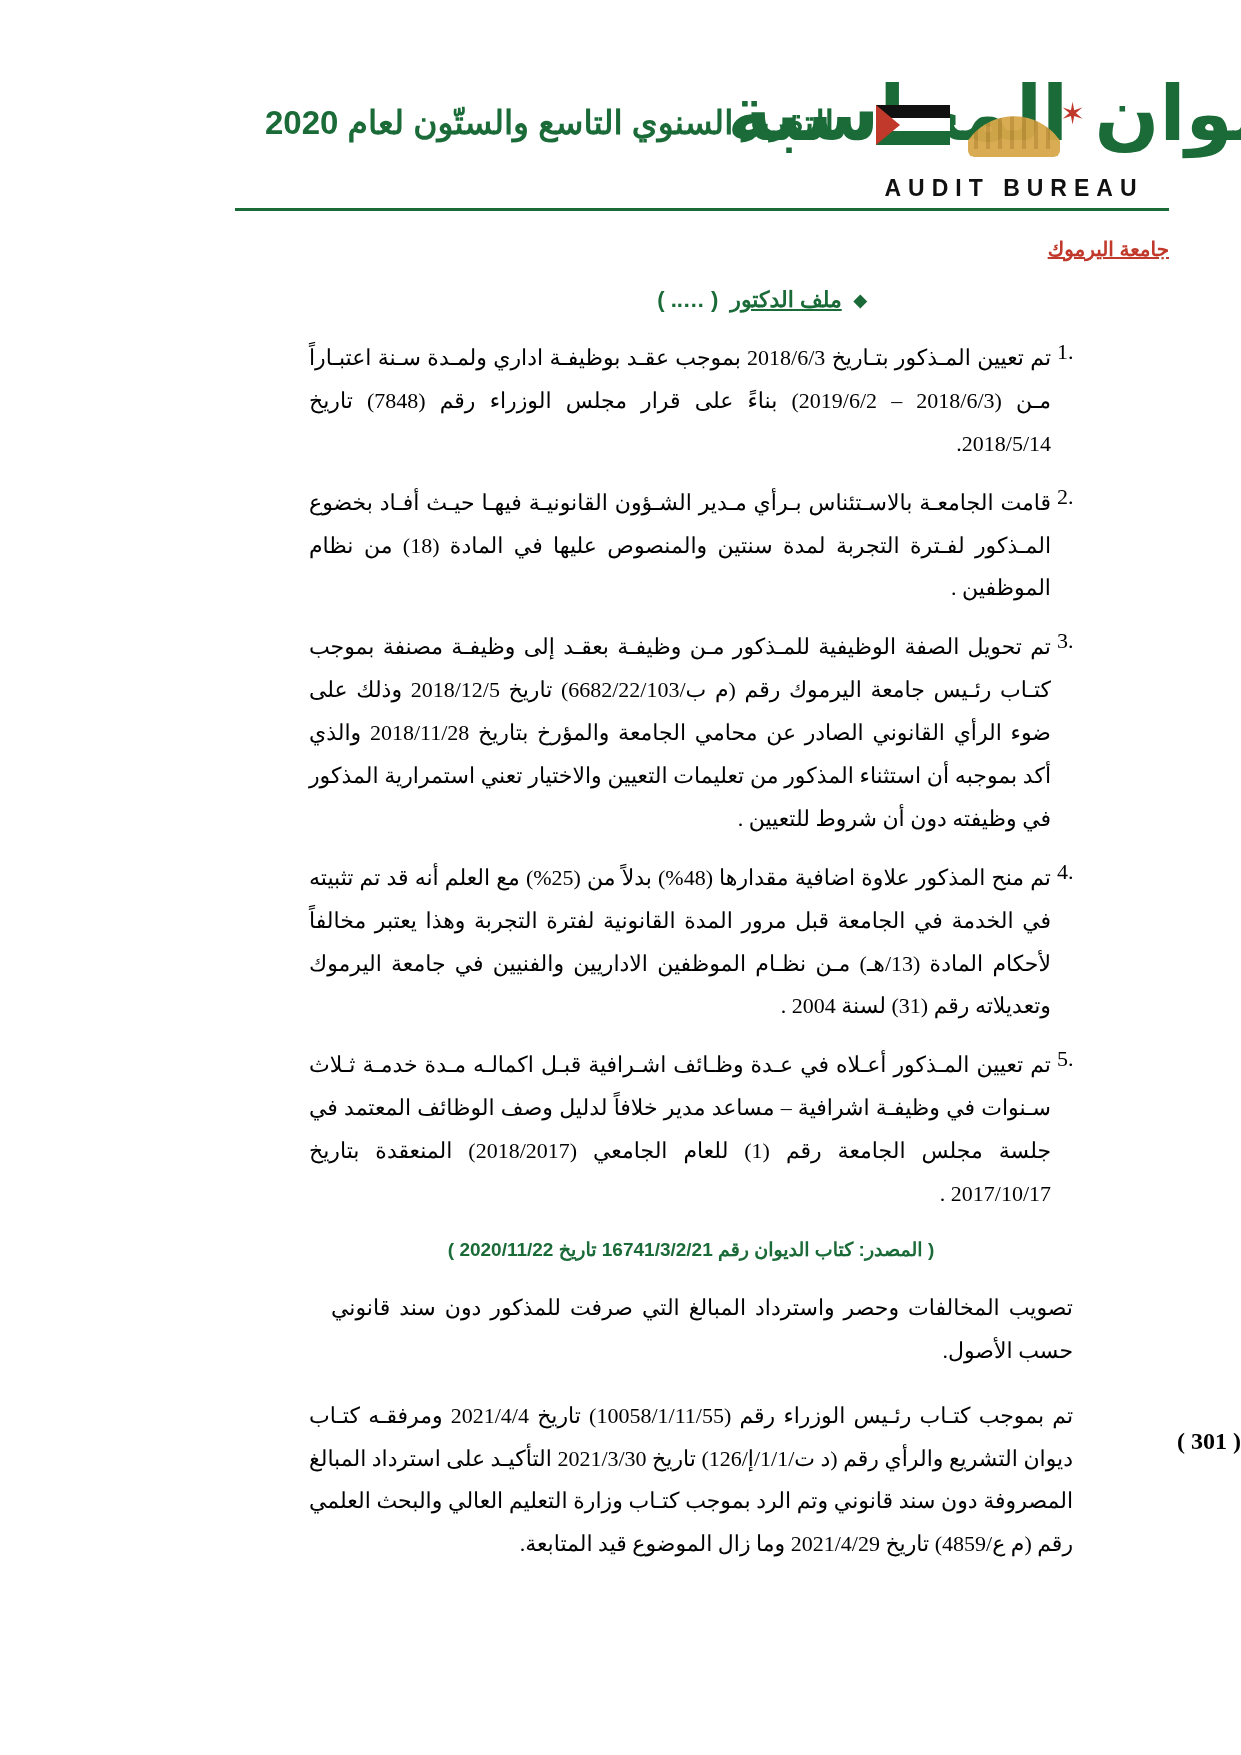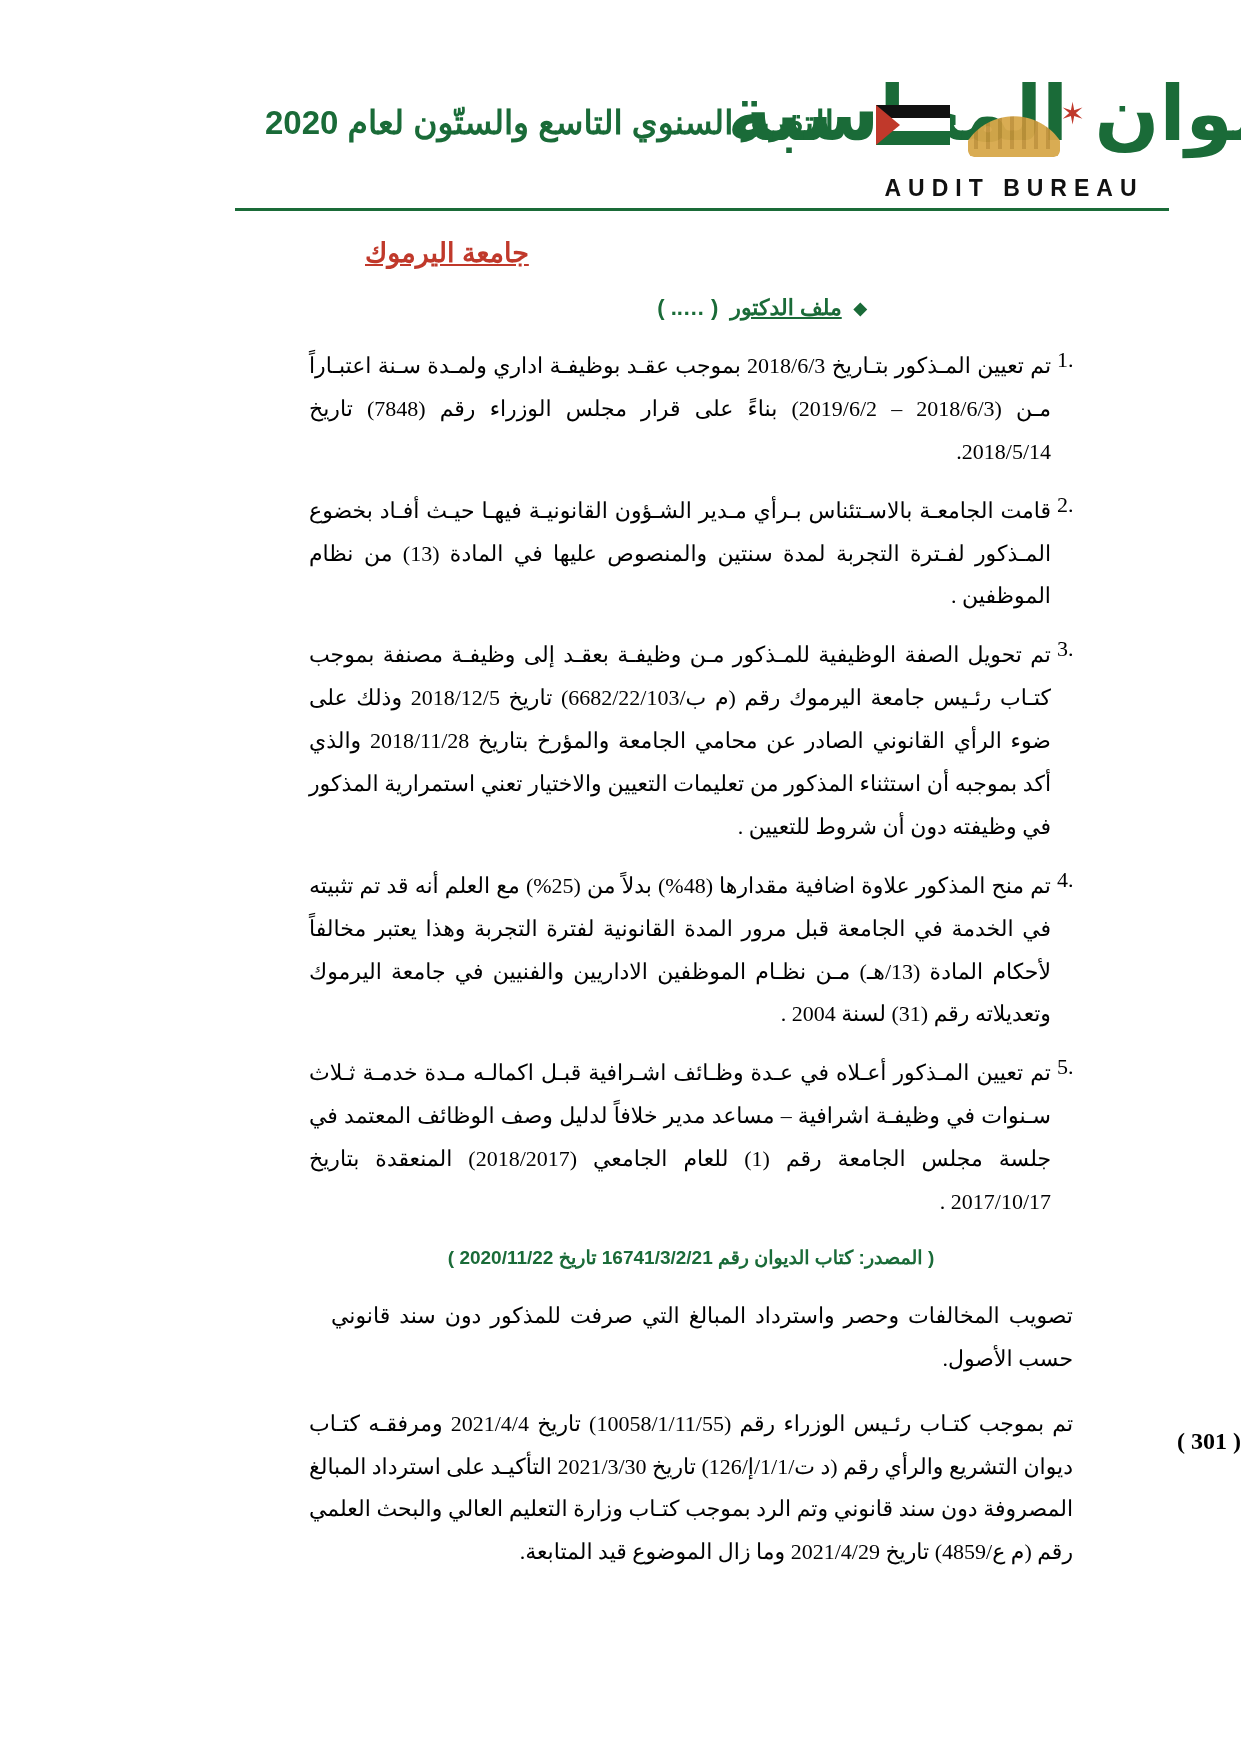--- a/index.html
+++ b/index.html
@@ -134,24 +134,24 @@
     border-top: 3px solid #1a6b38;
     margin: 6px 0 0 0;
   }
 
   
   .content {
     margin-top: 26px;
     direction: rtl;
   }
   .org-title {
-    text-align: left;
+    text-align: right;
     color: #c0392b;
     font-weight: bold;
-    font-size: 27px;
+    font-size: 20px;
     text-decoration: underline;
     font-family: "Liberation Sans", sans-serif;
     margin: 4px 0 26px 0;
     padding-left: 130px;
   }
   .case-head {
     display: flex;
     flex-direction: row;
     align-items: flex-start;
     justify-content: center;
@@ -275,21 +275,21 @@
     </div>
 
 
     <ol class="items">
       <li>
         <span class="num">1.</span>
         <span class="item-text">تم تعيين المـذكور بتـاريخ 2018/6/3 بموجب عقـد بوظيفـة اداري ولمـدة سـنة اعتبـاراً مـن (2018/6/3 – 2019/6/2) بناءً على قرار مجلس الوزراء رقم (7848) تاريخ 2018/5/14.</span>
       </li>
       <li>
         <span class="num">2.</span>
-        <span class="item-text">قامت الجامعـة بالاسـتئناس بـرأي مـدير الشـؤون القانونيـة فيهـا حيـث أفـاد بخضوع المـذكور لفـترة التجربة لمدة سنتين والمنصوص عليها في المادة (13) من نظام الموظفين .</span>
+        <span class="item-text">قامت الجامعـة بالاسـتئناس بـرأي مـدير الشـؤون القانونيـة فيهـا حيـث أفـاد بخضوع المـذكور لفـترة التجربة لمدة سنتين والمنصوص عليها في المادة (18) من نظام الموظفين .</span>
       </li>
       <li>
         <span class="num">3.</span>
         <span class="item-text">تم تحويل الصفة الوظيفية للمـذكور مـن وظيفـة بعقـد إلى وظيفـة مصنفة بموجب كتـاب رئـيس جامعة اليرموك رقم (م ب/6682/22/103) تاريخ 2018/12/5 وذلك على ضوء الرأي القانوني الصادر عن محامي الجامعة والمؤرخ بتاريخ 2018/11/28 والذي أكد بموجبه أن استثناء المذكور من تعليمات التعيين والاختيار تعني استمرارية المذكور في وظيفته دون أن شروط للتعيين .</span>
       </li>
       <li>
         <span class="num">4.</span>
         <span class="item-text">تم منح المذكور علاوة اضافية مقدارها (48%) بدلاً من (25%) مع العلم أنه قد تم تثبيته في الخدمة في الجامعة قبل مرور المدة القانونية لفترة التجربة وهذا يعتبر مخالفاً لأحكام المادة (13/هـ) مـن نظـام الموظفين الاداريين والفنيين في جامعة اليرموك وتعديلاته رقم (31) لسنة 2004 .</span>
       </li>
       <li>

